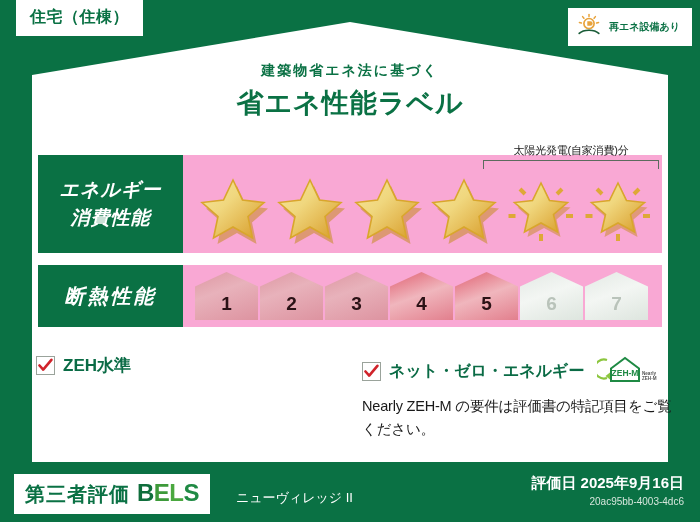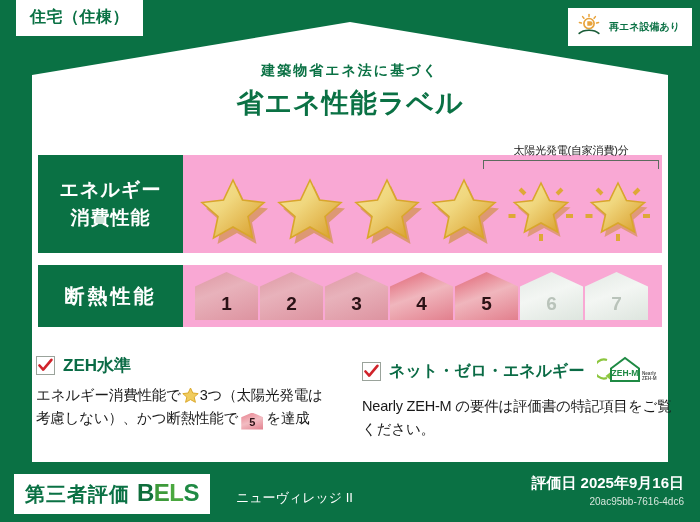--- a/index.html
+++ b/index.html
@@ -69,20 +69,21 @@
   .perf-row {
     position:absolute; z-index:25;
     display:flex; align-items:stretch;
   }
   .row-label {
     background:#0a7144; color:#ffffff;
     display:flex; flex-direction:column;
     align-items:center; justify-content:center;
     font-weight:bold;
     flex:0 0 auto;
+    font-style:italic;
   }
   .row-body {
     background:#f9a8d4;
     position:relative; flex:1 1 auto;
   }
 
   
   #row-energy { left:38px; top:155px; width:624px; height:98px; }
   #row-energy .row-label { width:145px; font-size:19px; line-height:1.45; letter-spacing:1px; }
   #row-energy .row-body { overflow:visible; }
@@ -333,23 +334,20 @@
 
   <div class="crit-block" id="crit-left">
     <div class="crit-head">
       <span class="chk-box">
         <svg width="15" height="15" viewBox="0 0 15 15">
           <polyline points="1.5,7.5 5.2,11.6 13.4,1.8" fill="none" stroke="#d0232b" stroke-width="2.6" stroke-linecap="round" stroke-linejoin="round"></polyline>
         </svg>
       </span>
       <span class="crit-title">ZEH水準</span>
     </div>
-    <div class="crit-body"><span>エネルギー消費性能で</span><span class="inline-star"><svg width="17" height="16" viewBox="0 0 17 16">
-            <polygon points="8.5,1 10.8,6 16.2,6.6 12.2,10.1 13.4,15.3 8.5,12.6 3.6,15.3 4.8,10.1 0.8,6.6 6.2,6" fill="#f0cc5e" stroke="#dba92c" stroke-width="1"></polygon>
-          </svg></span><span>3つ（太陽光発電</span><span>は考慮しない）、かつ断熱性能で</span><span class="inline-badge">5</span><span>を達成</span></div>
   </div>
 
   <div class="crit-block" id="crit-right">
     <div class="crit-head">
       <span class="chk-box">
         <svg width="15" height="15" viewBox="0 0 15 15">
           <polyline points="1.5,7.5 5.2,11.6 13.4,1.8" fill="none" stroke="#d0232b" stroke-width="2.6" stroke-linecap="round" stroke-linejoin="round"></polyline>
         </svg>
       </span>
       <span class="crit-title">ネット・ゼロ・エネルギー</span>
@@ -368,17 +366,17 @@
   </div>
 
   <div id="footer">
     <div id="bels-box">
       <span class="third">第三者評価</span>
       <span class="bels"><span class="b1">B</span><span class="b2">E</span><span class="b3">L</span><span class="b4">S</span></span>
     </div>
     <div id="bldg-name">ニューヴィレッジ II</div>
     <div id="eval-info">
       <div id="eval-date"><span>評価日</span>&nbsp;<span>2025年9月16日</span></div>
-      <div id="eval-id">20ac95bb-7616-4dc6</div>
+      <div id="eval-id">20ac95bb-4003-4dc6</div>
     </div>
   </div>
 
 </div>
 
 </body></html>

